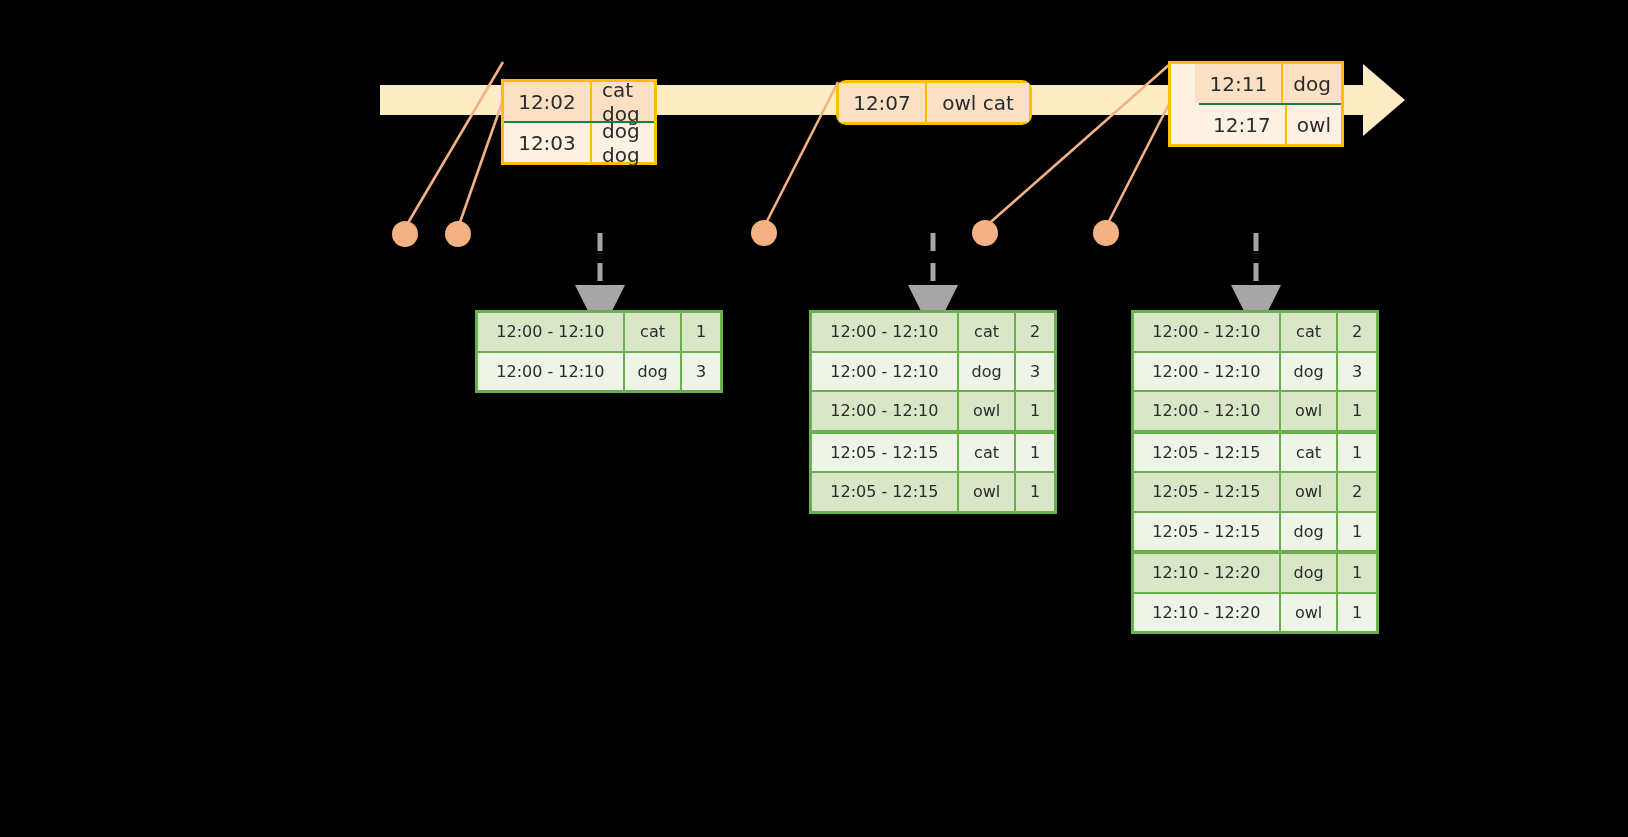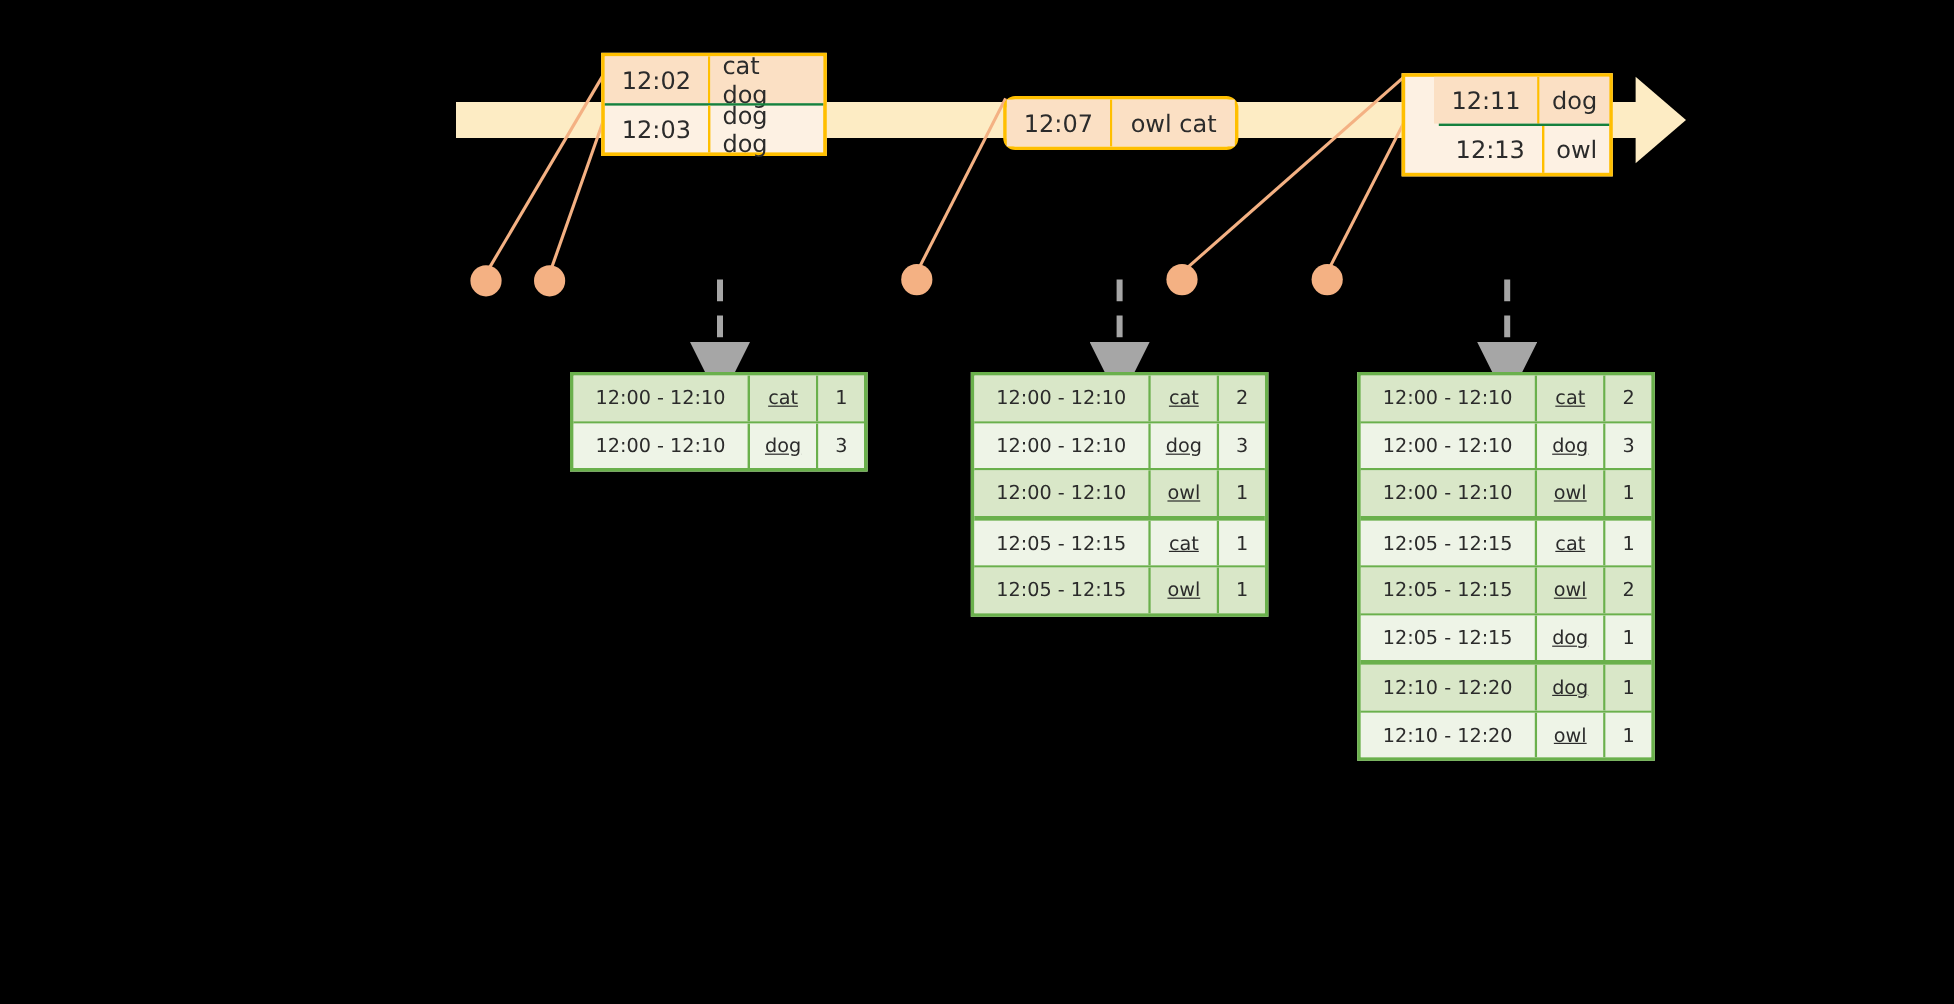--- a/index.html
+++ b/index.html
@@ -72,21 +72,21 @@
   .ev-words {
     flex: 1;
     display: flex;
     align-items: center;
     justify-content: center;
     font-size: 20px;
     color: #2b2b2b;
     padding: 0 10px;
   }
 
-  #ev-a { left: 501px; top: 44px;  width: 188px; }
+  #ev-a { left: 501px; top: 79px;  width: 156px; }
   #ev-b { left: 836px; top: 80px;  width: 196px; border-radius: 10px; }
   #ev-c { left: 1168px; top: 61px; width: 176px; align-items: flex-end; }
 
   
   .result-table {
     position: absolute;
     border: 3px solid #6ab04c;
     box-sizing: border-box;
     background: #eef4e7;
   }
@@ -103,21 +103,21 @@
     align-items: center;
     justify-content: center;
     font-size: 16px;
     color: #2b2b2b;
     background: #eef4e7;
     border-right: 2px solid #6ab04c;
     box-sizing: border-box;
   }
   .rs-cell:last-child { border-right: none; }
   .rs-window { width: 148px; }
-  .rs-word   { width: 58px; text-decoration: underline; }
+  .rs-word   { width: 58px; }
   .rs-count  { width: 38px; }
 
   #tbl-1 { left: 475px;  top: 310px; width: 248px; }
   #tbl-2 { left: 809px;  top: 310px; width: 248px; }
   #tbl-3 { left: 1131px; top: 310px; width: 248px; }
 
   
   .dot {
     position: absolute;
     width: 26px;
@@ -171,21 +171,21 @@
       <div class="ev-words">owl cat</div>
     </div>
   </div>
 
   <div class="event-box" id="ev-c">
     <div class="event-row shade">
       <div class="ev-time">12:11</div>
       <div class="ev-words">dog</div>
     </div>
     <div class="event-row">
-      <div class="ev-time">12:13</div>
+      <div class="ev-time">12:17</div>
       <div class="ev-words">owl</div>
     </div>
   </div>
 
   <div class="result-table" id="tbl-1">
       <div class="res-row shade">
         <div class="rs-cell rs-window">12:00 - 12:10</div>
         <div class="rs-cell rs-word">cat</div>
         <div class="rs-cell rs-count">1</div>
       </div>

